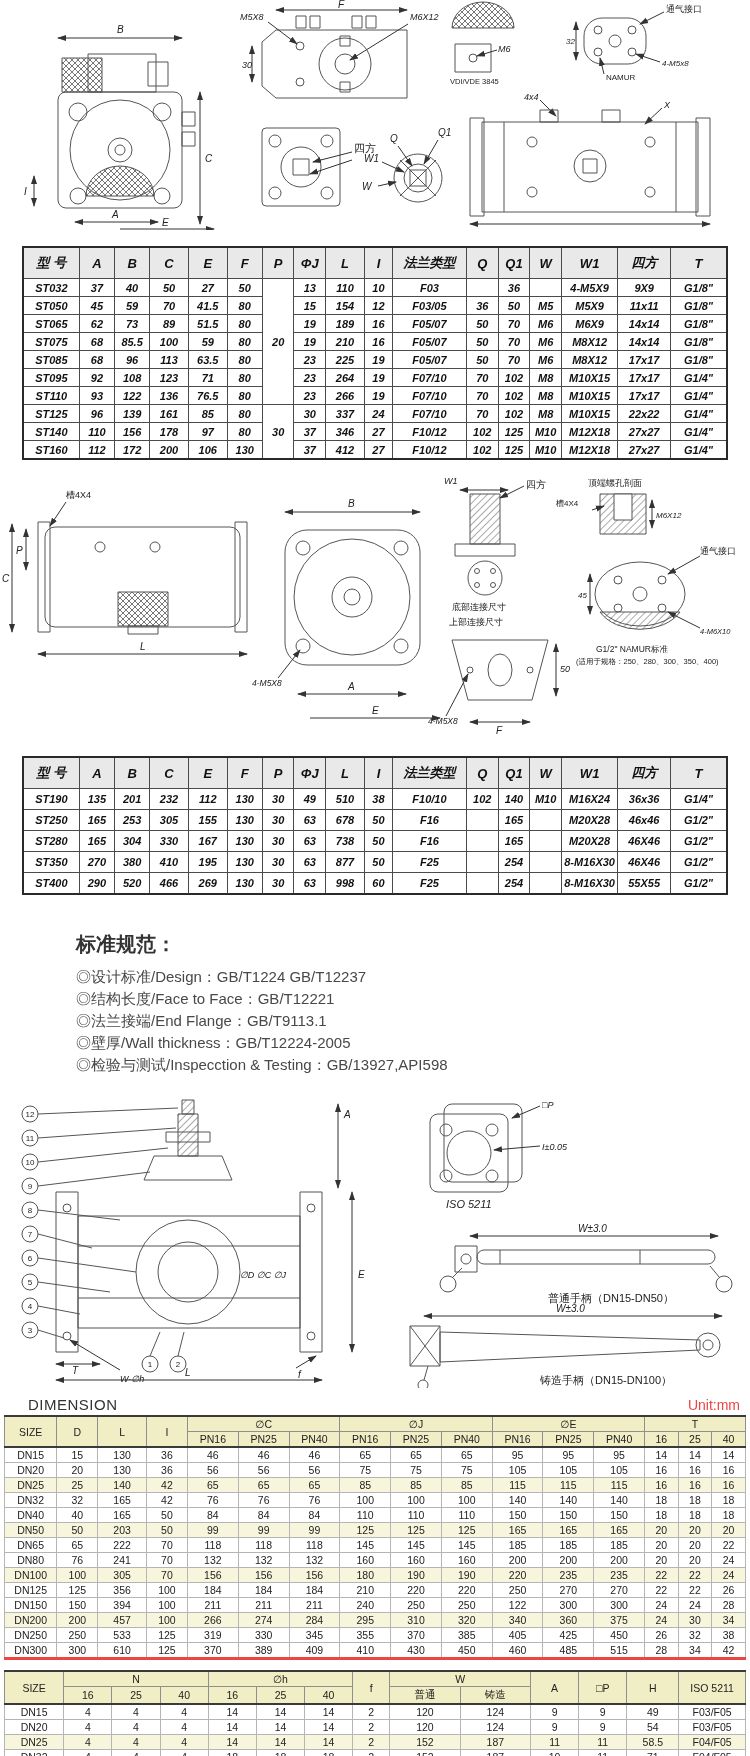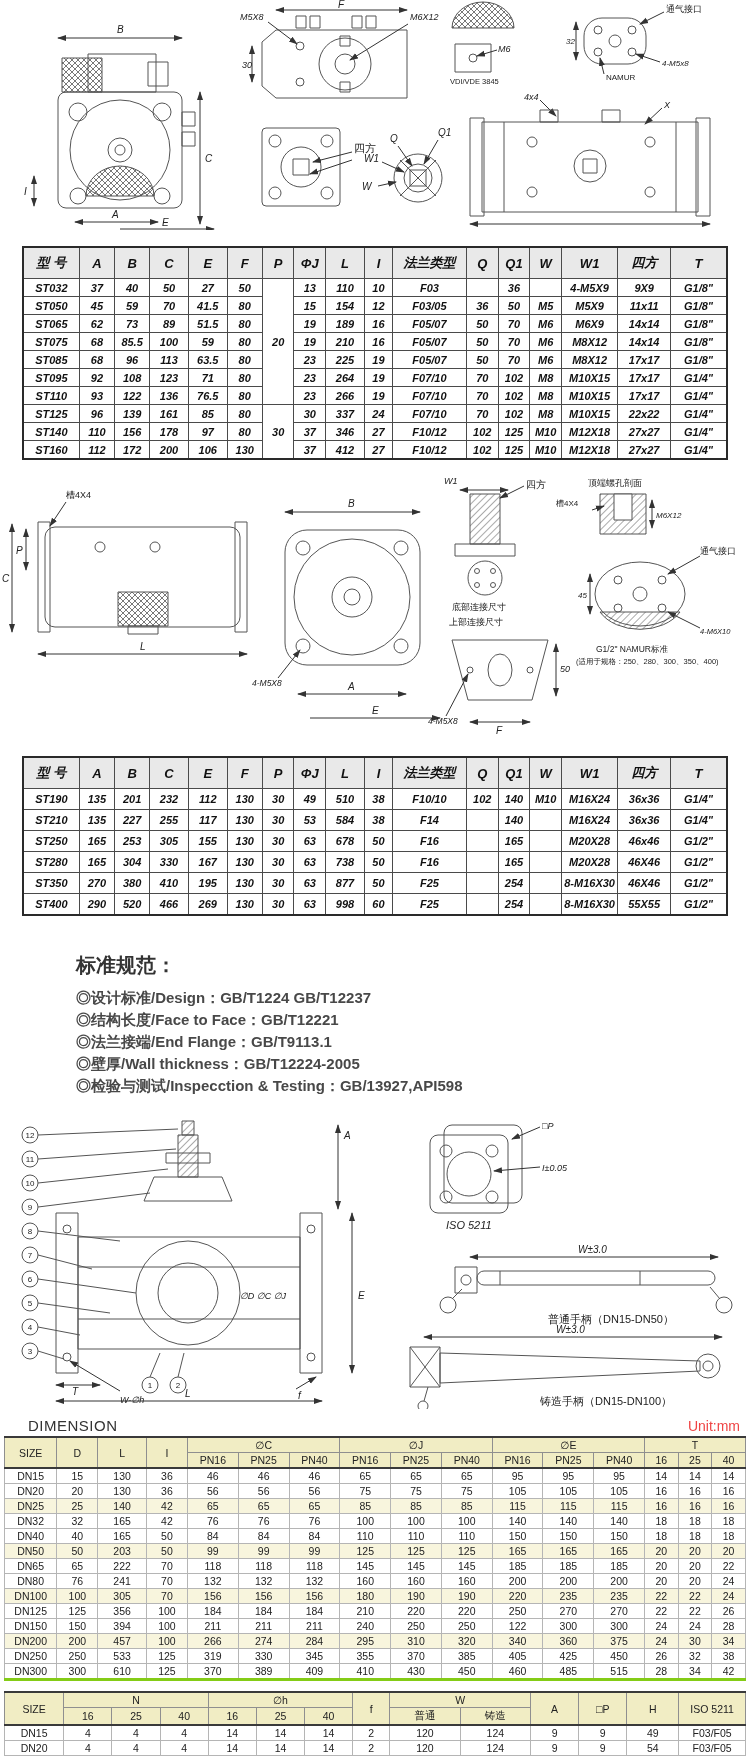--- a/index.html
+++ b/index.html
@@ -15,32 +15,32 @@
   table.spec th{background:#e9e9e9;border:1px solid #4a4a4a;font-weight:bold;font-style:italic;
     font-size:13px;padding:6px 1px;color:#111;}
   table.spec td{border:1px solid #4a4a4a;text-align:center;font-style:italic;font-weight:600;
     font-size:11px;padding:2.5px 1px;color:#111;}
   table.spec td:first-child{font-weight:bold;margin-top:20px;}
   #table2 td{padding:4px 1px;}
 
   
   .yt-wrap{padding:0 4px;}
   table.yellow{width:100%;border-collapse:collapse;table-layout:fixed;
-    border-top:2px solid #3a3a3a;border-bottom:3px solid #84cc16;font-size:10.5px;padding-left:24px;}
+    border-top:2px solid #3a3a3a;border-bottom:3px solid #ef4444;font-size:10.5px;padding-left:24px;}
   table.yellow th{background:#f1edc4;border:1px solid #8f8f8f;font-weight:normal;
     padding:1px 0;font-size:10.5px;color:#222;}
   table.yellow thead{border-bottom:2px solid #3a3a3a;}
   table.yellow td{border:1px solid #b5b5b5;text-align:center;padding:1px 0;color:#222;}
   table.yellow tbody tr:nth-child(3n){background:#f8f5dd;}
 
   
   #sec-standards{padding:24px 0 12px 76px;}
   #standards-title{font-size:20px;font-weight:bold;color:#333;margin:0 0 8px 0;}
   #standards-list{list-style:none;margin:0;padding:0;}
-  #standards-list li{font-size:15px;color:#484848;line-height:22px;font-weight:bold;}
+  #standards-list li{font-size:15px;color:#484848;line-height:22px;}
 
   
   #dim-head{display:flex;justify-content:space-between;align-items:flex-end;
     padding:4px 10px 2px 28px;}
   #dim-title{font-size:15px;color:#333;letter-spacing:0.5px;}
   #dim-unit{font-size:14px;color:#ef4444;}
 </style>
 </head>
 <body>
 
@@ -565,39 +565,20 @@
           <td>112</td>
           <td>130</td>
           <td>30</td>
           <td>49</td>
           <td>510</td>
           <td>38</td>
           <td>F10/10</td>
           <td>102</td>
           <td>140</td>
           <td>M10</td>
-          <td>M16X24</td>
-          <td>36x36</td>
-          <td>G1/4"</td>
-        </tr>
-        <tr>
-          <td>ST210</td>
-          <td>135</td>
-          <td>227</td>
-          <td>255</td>
-          <td>117</td>
-          <td>130</td>
-          <td>30</td>
-          <td>53</td>
-          <td>584</td>
-          <td>38</td>
-          <td>F14</td>
-          <td></td>
-          <td>140</td>
-          <td></td>
           <td>M16X24</td>
           <td>36x36</td>
           <td>G1/4"</td>
         </tr>
         <tr>
           <td>ST250</td>
           <td>165</td>
           <td>253</td>
           <td>305</td>
           <td>155</td>

